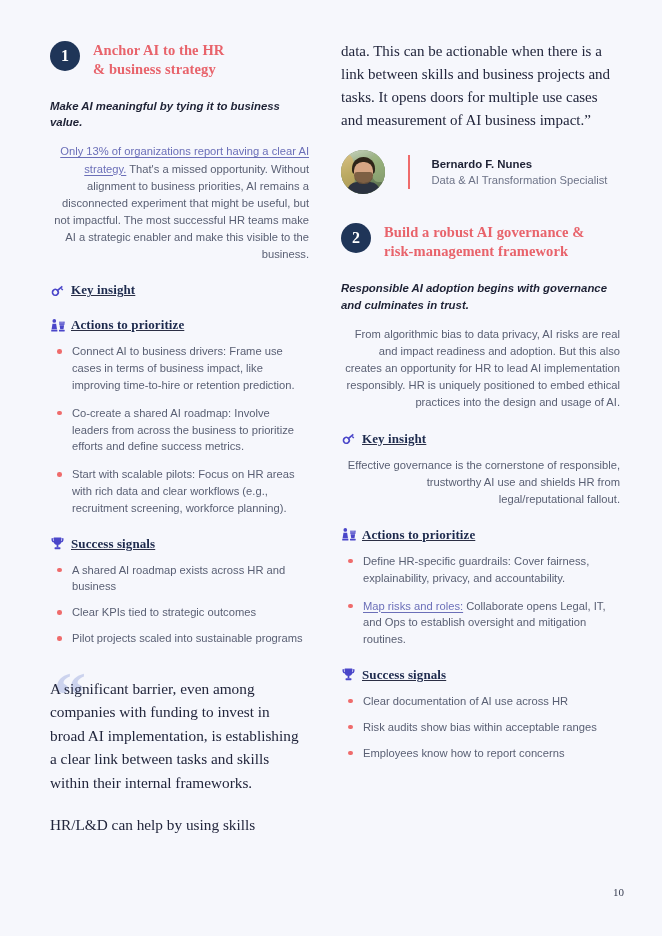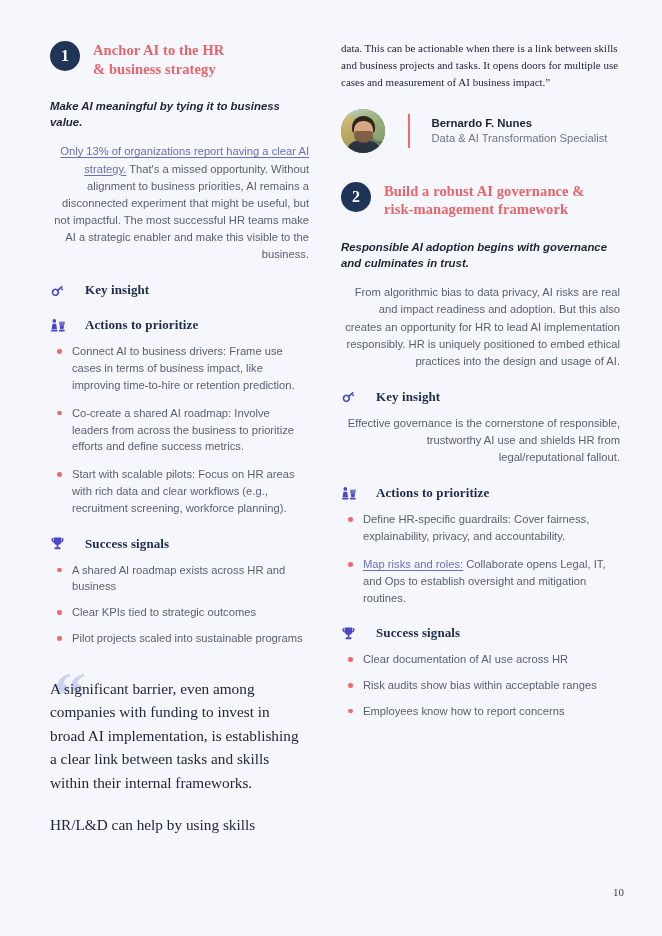--- a/index.html
+++ b/index.html
@@ -88,22 +88,23 @@
   .link {
     color: #6b6fb8;
     text-decoration: underline;
     text-underline-offset: 2px;
   }
 
   
   .subhead {
     display: flex;
     align-items: center;
-    gap: 19px;
+    gap: 5px;
     margin: 19px 0 10px 0;
+    text-decoration: underline;
   }
   .subhead .ico {
     font-size: 13px;
     line-height: 1;
     color: #4a46c9;
     width: 16px;
     text-align: center;
     display: inline-block;
   }
   .subhead .ico svg { display: block; }
@@ -165,21 +166,21 @@
     font-family: "Liberation Serif", serif;
     font-size: 15.3px;
     line-height: 1.54;
     color: #22263c;
     margin: 0 0 18px 0;
   }
 
   
   .quote-cont {
     font-family: "Liberation Serif", serif;
-    font-size: 11px;
+    font-size: 15px;
     line-height: 1.54;
     color: #22263c;
     margin: 0 0 18px 0;
   }
   .attrib {
     display: flex;
     align-items: center;
     gap: 10px;
     margin-top: 4px;
   }

